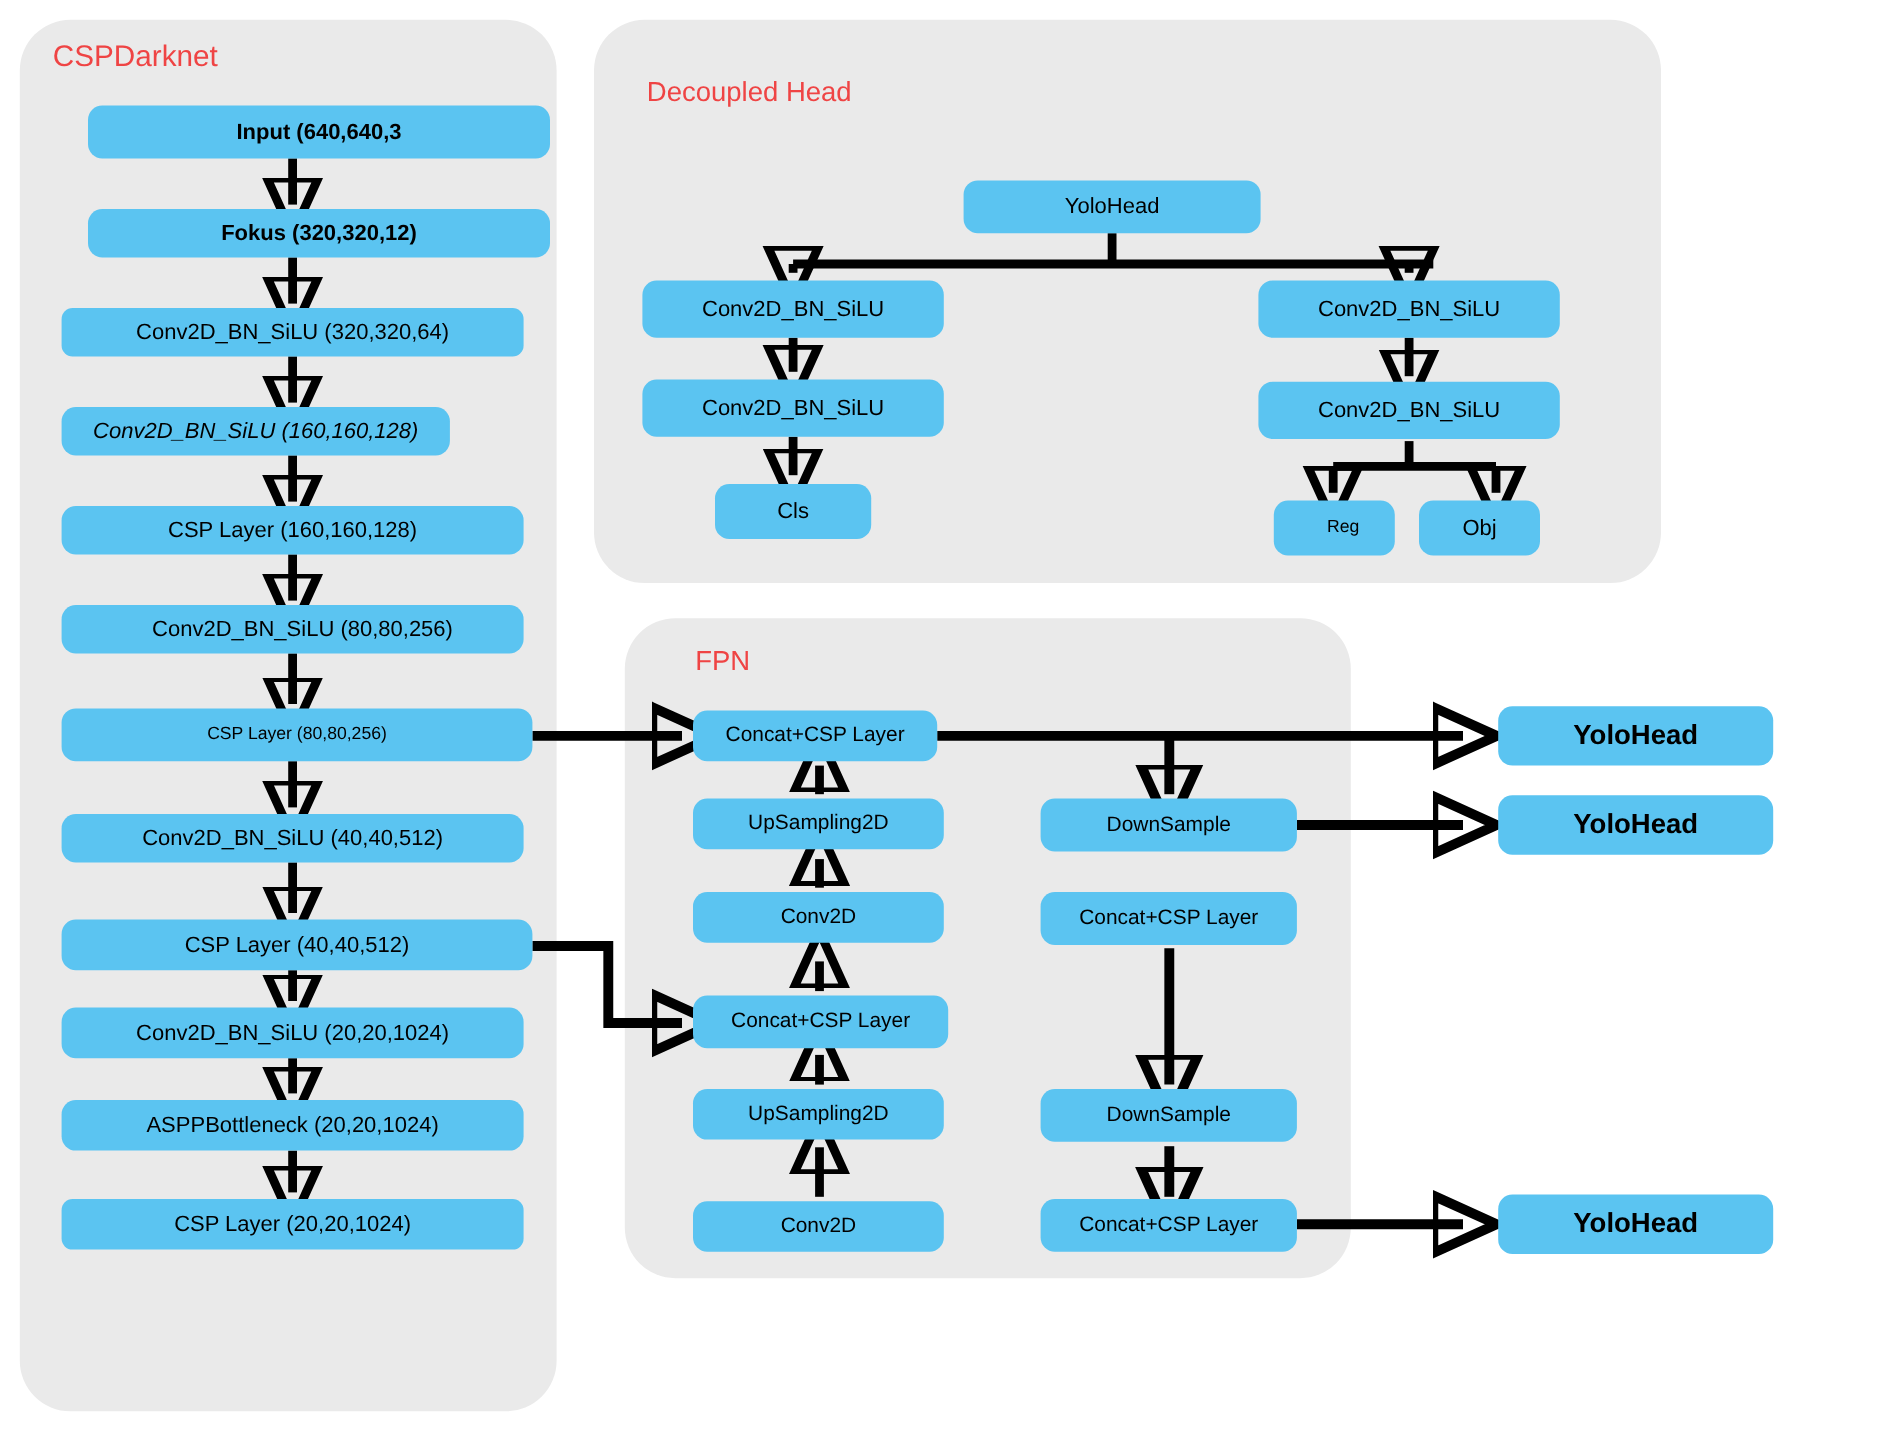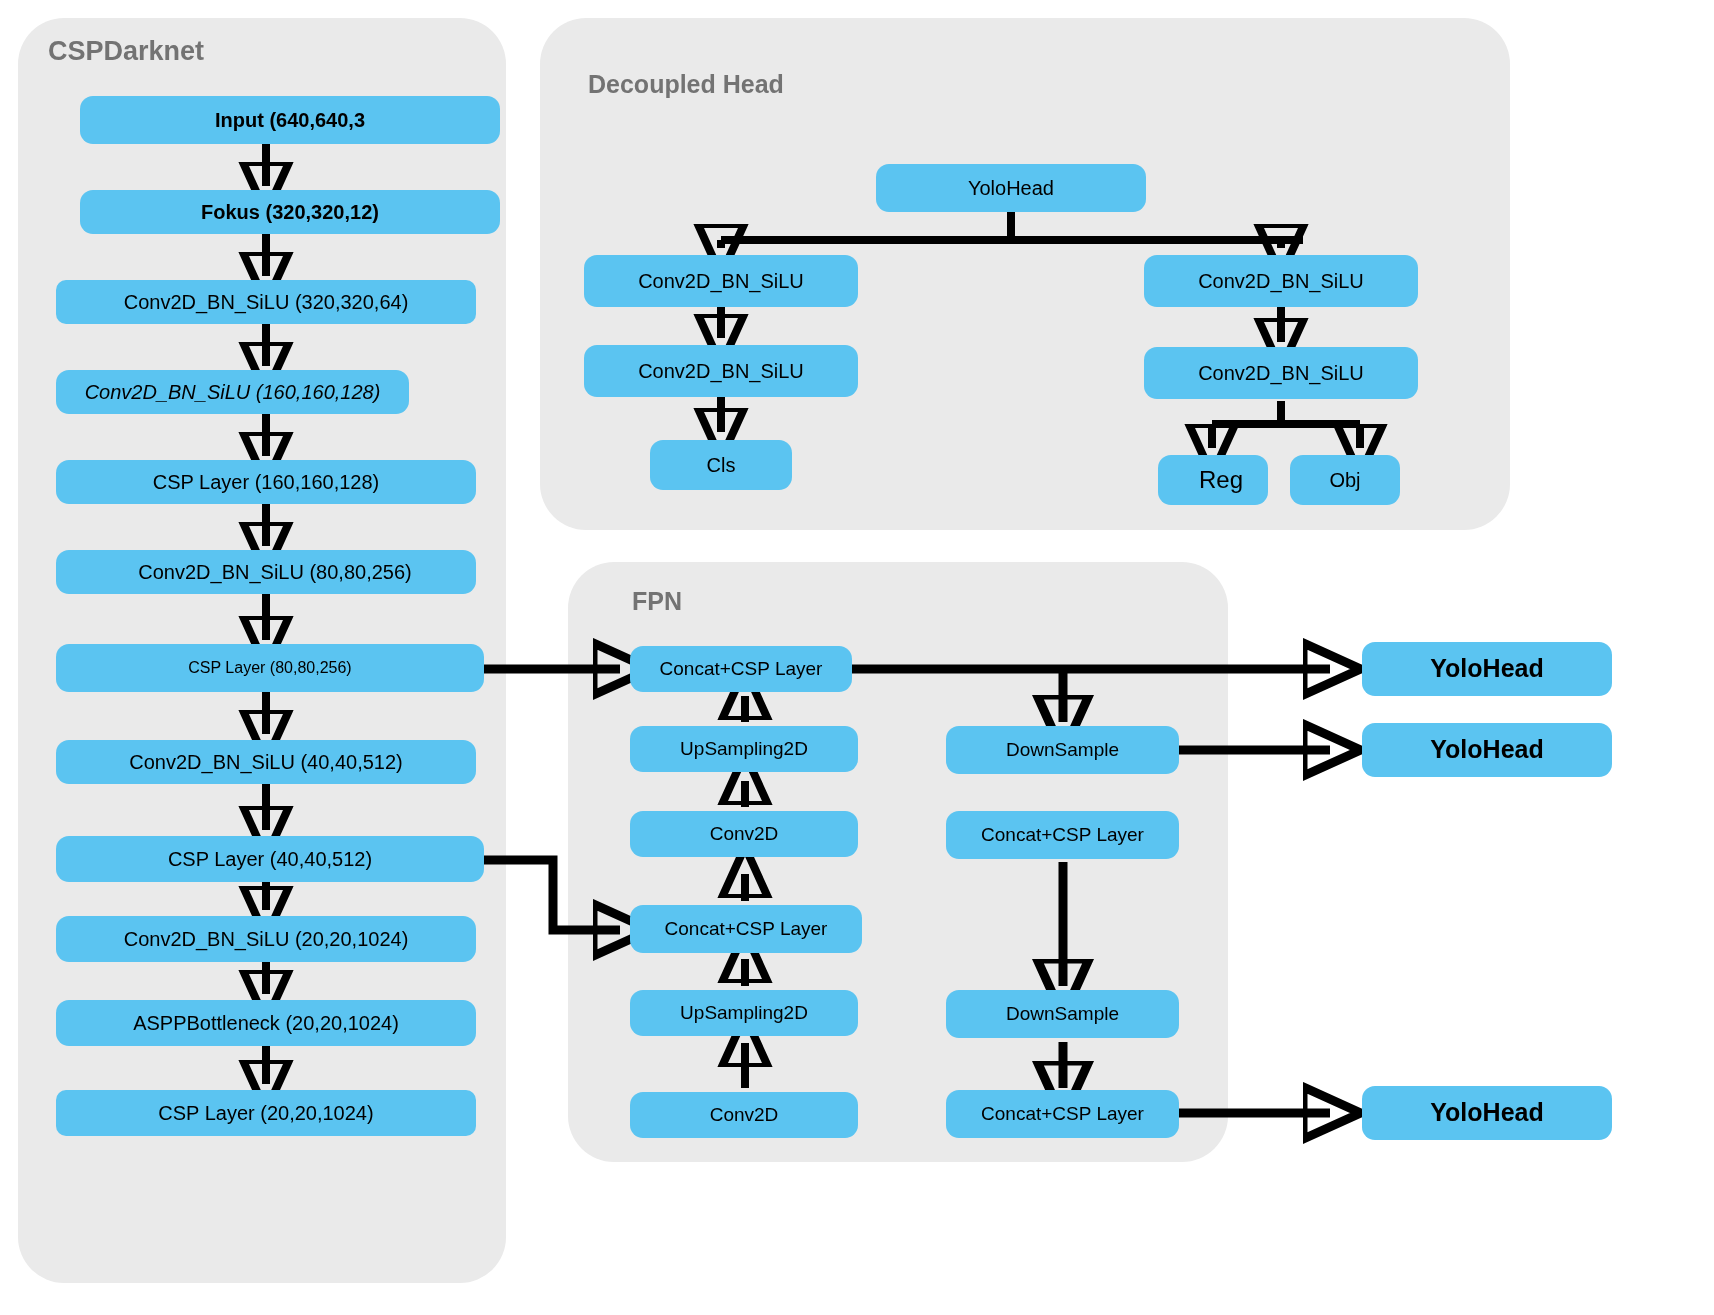--- a/index.html
+++ b/index.html
@@ -15,22 +15,22 @@
     font-family: "Liberation Sans", sans-serif;
     overflow: hidden;
   }
   .panel {
     position: absolute;
     background: #eaeaea;
     border-radius: 46px;
   }
   .panel-title {
     position: absolute;
-    font-weight: bold;
-    color: #737373;
+    font-weight: normal;
+    color: #ef4444;
     white-space: nowrap;
   }
   .node {
     position: absolute;
     background: #5bc4f1;
     border-radius: 13px;
     display: flex;
     align-items: center;
     justify-content: center;
     color: #000000;
@@ -137,21 +137,21 @@
   <div class="node" style="left:56px; top:916px; width:420px; height:46px; font-size:20px;">Conv2D_BN_SiLU (20,20,1024)</div>
   <div class="node" style="left:56px; top:1000px; width:420px; height:46px; font-size:20px;">ASPPBottleneck (20,20,1024)</div>
   <div class="node" style="left:56px; top:1090px; width:420px; height:46px; font-size:20px;border-radius:10px;">CSP Layer (20,20,1024)</div>
 
   <div class="node" style="left:876px; top:164px; width:270px; height:48px; font-size:20px;">YoloHead</div>
   <div class="node" style="left:584px; top:255px; width:274px; height:52px; font-size:20px;">Conv2D_BN_SiLU</div>
   <div class="node" style="left:584px; top:345px; width:274px; height:52px; font-size:20px;">Conv2D_BN_SiLU</div>
   <div class="node" style="left:650px; top:440px; width:142px; height:50px; font-size:20px;">Cls</div>
   <div class="node" style="left:1144px; top:255px; width:274px; height:52px; font-size:20px;">Conv2D_BN_SiLU</div>
   <div class="node" style="left:1144px; top:347px; width:274px; height:52px; font-size:20px;">Conv2D_BN_SiLU</div>
-  <div class="node" style="left:1158px; top:455px; width:110px; height:50px; font-size:24px;padding-left:16px;">Reg</div>
+  <div class="node" style="left:1158px; top:455px; width:110px; height:50px; font-size:16px;padding-left:16px;">Reg</div>
   <div class="node" style="left:1290px; top:455px; width:110px; height:50px; font-size:20px;">Obj</div>
 
   <div class="node" style="left:630px; top:646px; width:222px; height:46px; font-size:19px;">Concat+CSP Layer</div>
   <div class="node" style="left:630px; top:726px; width:228px; height:46px; font-size:19px;">UpSampling2D</div>
   <div class="node" style="left:630px; top:811px; width:228px; height:46px; font-size:19px;">Conv2D</div>
   <div class="node" style="left:630px; top:905px; width:232px; height:48px; font-size:19px;">Concat+CSP Layer</div>
   <div class="node" style="left:630px; top:990px; width:228px; height:46px; font-size:19px;">UpSampling2D</div>
   <div class="node" style="left:630px; top:1092px; width:228px; height:46px; font-size:19px;">Conv2D</div>
   <div class="node" style="left:946px; top:726px; width:233px; height:48px; font-size:19px;">DownSample</div>
   <div class="node" style="left:946px; top:811px; width:233px; height:48px; font-size:19px;">Concat+CSP Layer</div>

